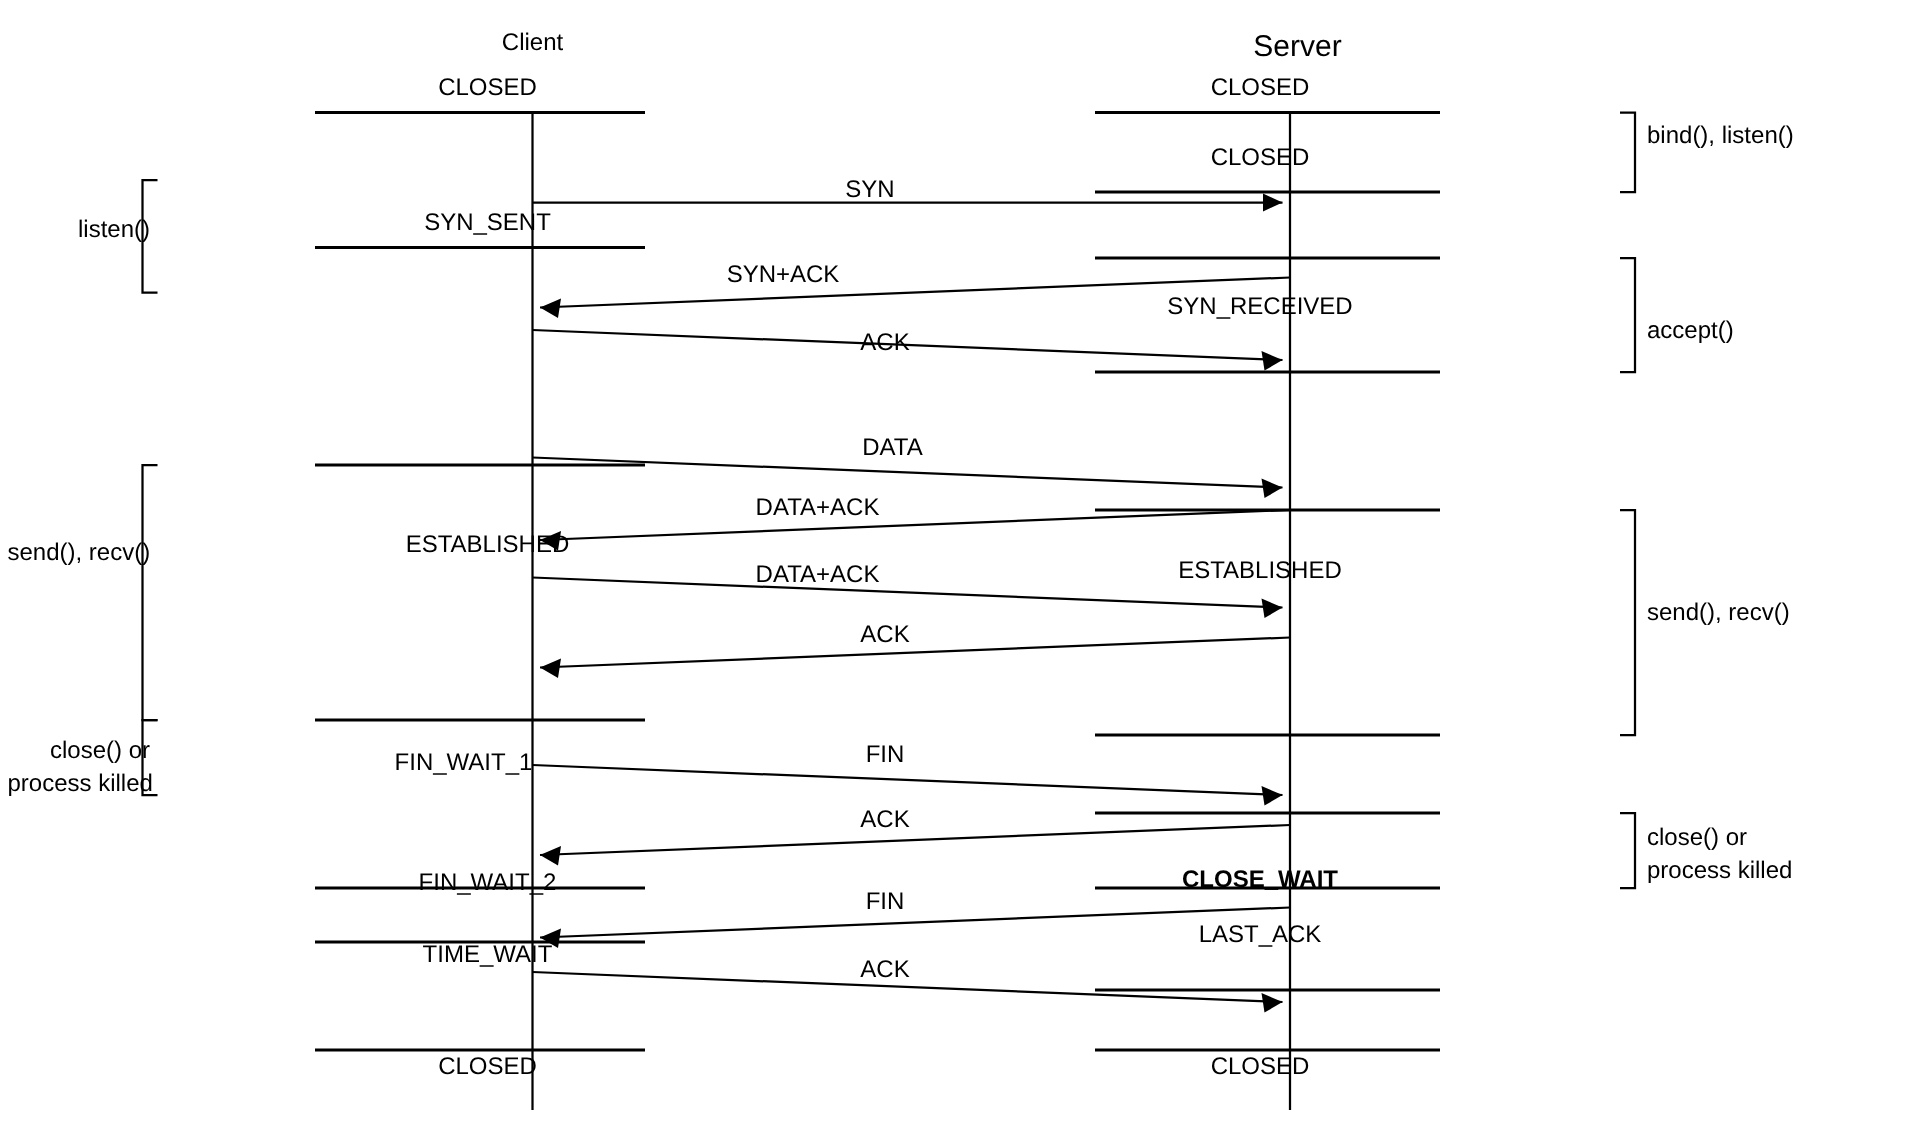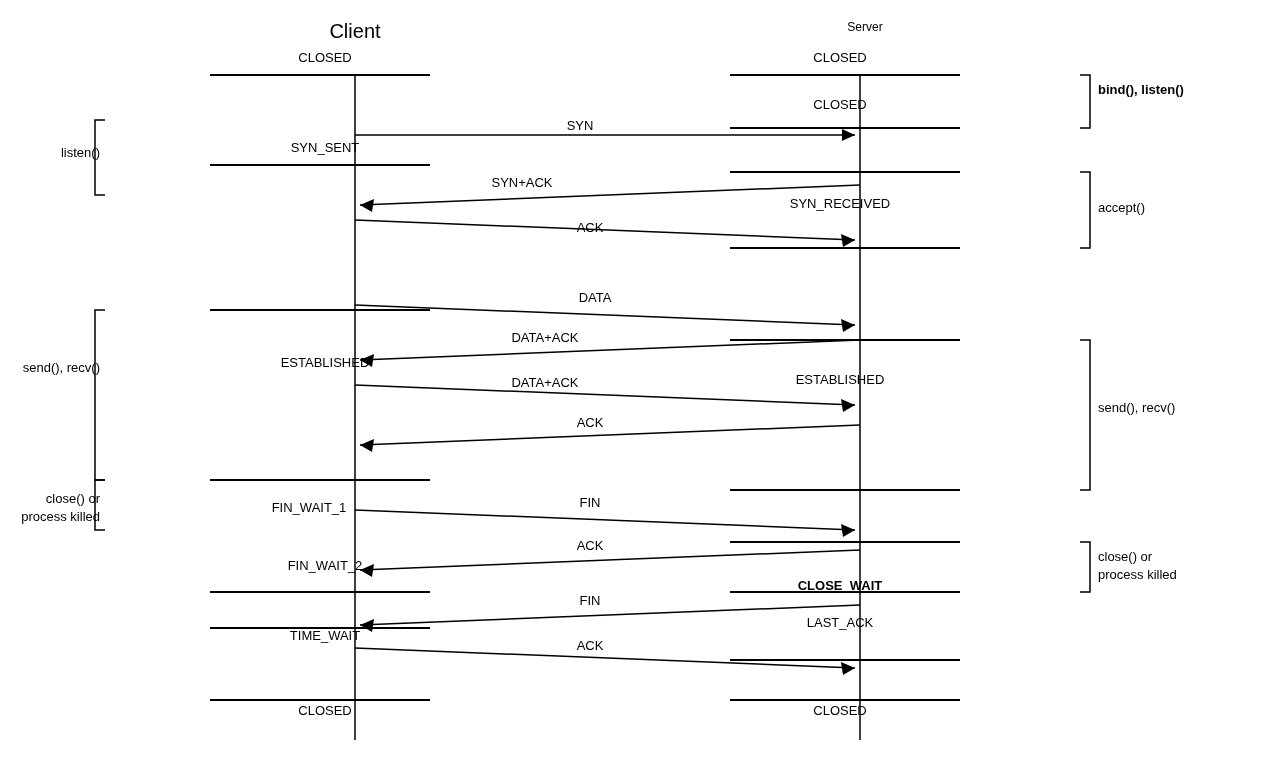--- a/index.html
+++ b/index.html
@@ -20,21 +20,21 @@
     svg {
       position: absolute;
       top: 0; left: 0;
       width: 1275px;
       height: 760px;
     }
     .label {
       position: absolute;
       white-space: nowrap;
       font-family: Arial, sans-serif;
-      font-size: 13px;
+      font-size: 16px;
       color: #000;
       text-align: center;
     }
     .label-left {
       text-align: right;
     }
     .label-right {
       text-align: left;
     }
   </style>
@@ -124,28 +124,28 @@
     <path d="M 1080,75 L 1090,75 L 1090,128 L 1080,128" stroke="#000" stroke-width="1.5" fill="none"></path>
 
     <path d="M 1080,172 L 1090,172 L 1090,248 L 1080,248" stroke="#000" stroke-width="1.5" fill="none"></path>
 
     <path d="M 1080,340 L 1090,340 L 1090,490 L 1080,490" stroke="#000" stroke-width="1.5" fill="none"></path>
 
     <path d="M 1080,542 L 1090,542 L 1090,592 L 1080,592" stroke="#000" stroke-width="1.5" fill="none"></path>
 
   </svg>
 
-  <div class="label" style="left:280px; top:20px; width:150px; font-size:20px; font-weight:normal;">Client</div>
-  <div class="label" style="left:790px; top:20px; width:150px; font-size:12px; font-weight:normal;">Server</div>
+  <div class="label" style="left:280px; top:20px; width:150px; font-size:16px; font-weight:normal;">Client</div>
+  <div class="label" style="left:790px; top:20px; width:150px; font-size:20px; font-weight:normal;">Server</div>
 
   <div class="label" style="left:220px; top:50px; width:210px;">CLOSED</div>
   <div class="label" style="left:220px; top:140px; width:210px;">SYN_SENT</div>
   <div class="label" style="left:220px; top:355px; width:210px;">ESTABLISHED</div>
   <div class="label" style="left:204px; top:500px; width:210px;">FIN_WAIT_1</div>
-  <div class="label" style="left:220px; top:558px; width:210px;">FIN_WAIT_2</div>
+  <div class="label" style="left:220px; top:580px; width:210px;">FIN_WAIT_2</div>
   <div class="label" style="left:220px; top:628px; width:210px;">TIME_WAIT</div>
   <div class="label" style="left:220px; top:703px; width:210px;">CLOSED</div>
 
   <div class="label" style="left:730px; top:50px; width:220px;">CLOSED</div>
   <div class="label" style="left:730px; top:97px; width:220px;">CLOSED</div>
   <div class="label" style="left:730px; top:196px; width:220px;">SYN_RECEIVED</div>
   <div class="label" style="left:730px; top:372px; width:220px;">ESTABLISHED</div>
   <div class="label" style="left:730px; top:578px; width:220px;font-weight:bold;">CLOSE_WAIT</div>
   <div class="label" style="left:730px; top:615px; width:220px;">LAST_ACK</div>
   <div class="label" style="left:730px; top:703px; width:220px;">CLOSED</div>
@@ -159,18 +159,18 @@
   <div class="label" style="left:560px; top:415px; width:60px;">ACK</div>
   <div class="label" style="left:560px; top:495px; width:60px;">FIN</div>
   <div class="label" style="left:560px; top:538px; width:60px;">ACK</div>
   <div class="label" style="left:560px; top:593px; width:60px;">FIN</div>
   <div class="label" style="left:560px; top:638px; width:60px;">ACK</div>
 
   <div class="label label-left" style="left:5px; top:145px; width:95px;">listen()</div>
   <div class="label label-left" style="left:5px; top:360px; width:95px;">send(), recv()</div>
   <div class="label label-left" style="left:5px; top:490px; width:95px; line-height:1.4;">close() or<br>process killed</div>
 
-  <div class="label label-right" style="left:1098px; top:82px; width:170px;font-weight:bold;">bind(), listen()</div>
-  <div class="label label-right" style="left:1098px; top:200px; width:170px;">accept()</div>
+  <div class="label label-right" style="left:1098px; top:82px; width:170px;">bind(), listen()</div>
+  <div class="label label-right" style="left:1098px; top:212px; width:170px;">accept()</div>
   <div class="label label-right" style="left:1098px; top:400px; width:170px;">send(), recv()</div>
   <div class="label label-right" style="left:1098px; top:548px; width:170px; line-height:1.4;">close() or<br>process killed</div>
 
 </div>
 
 </body></html>

